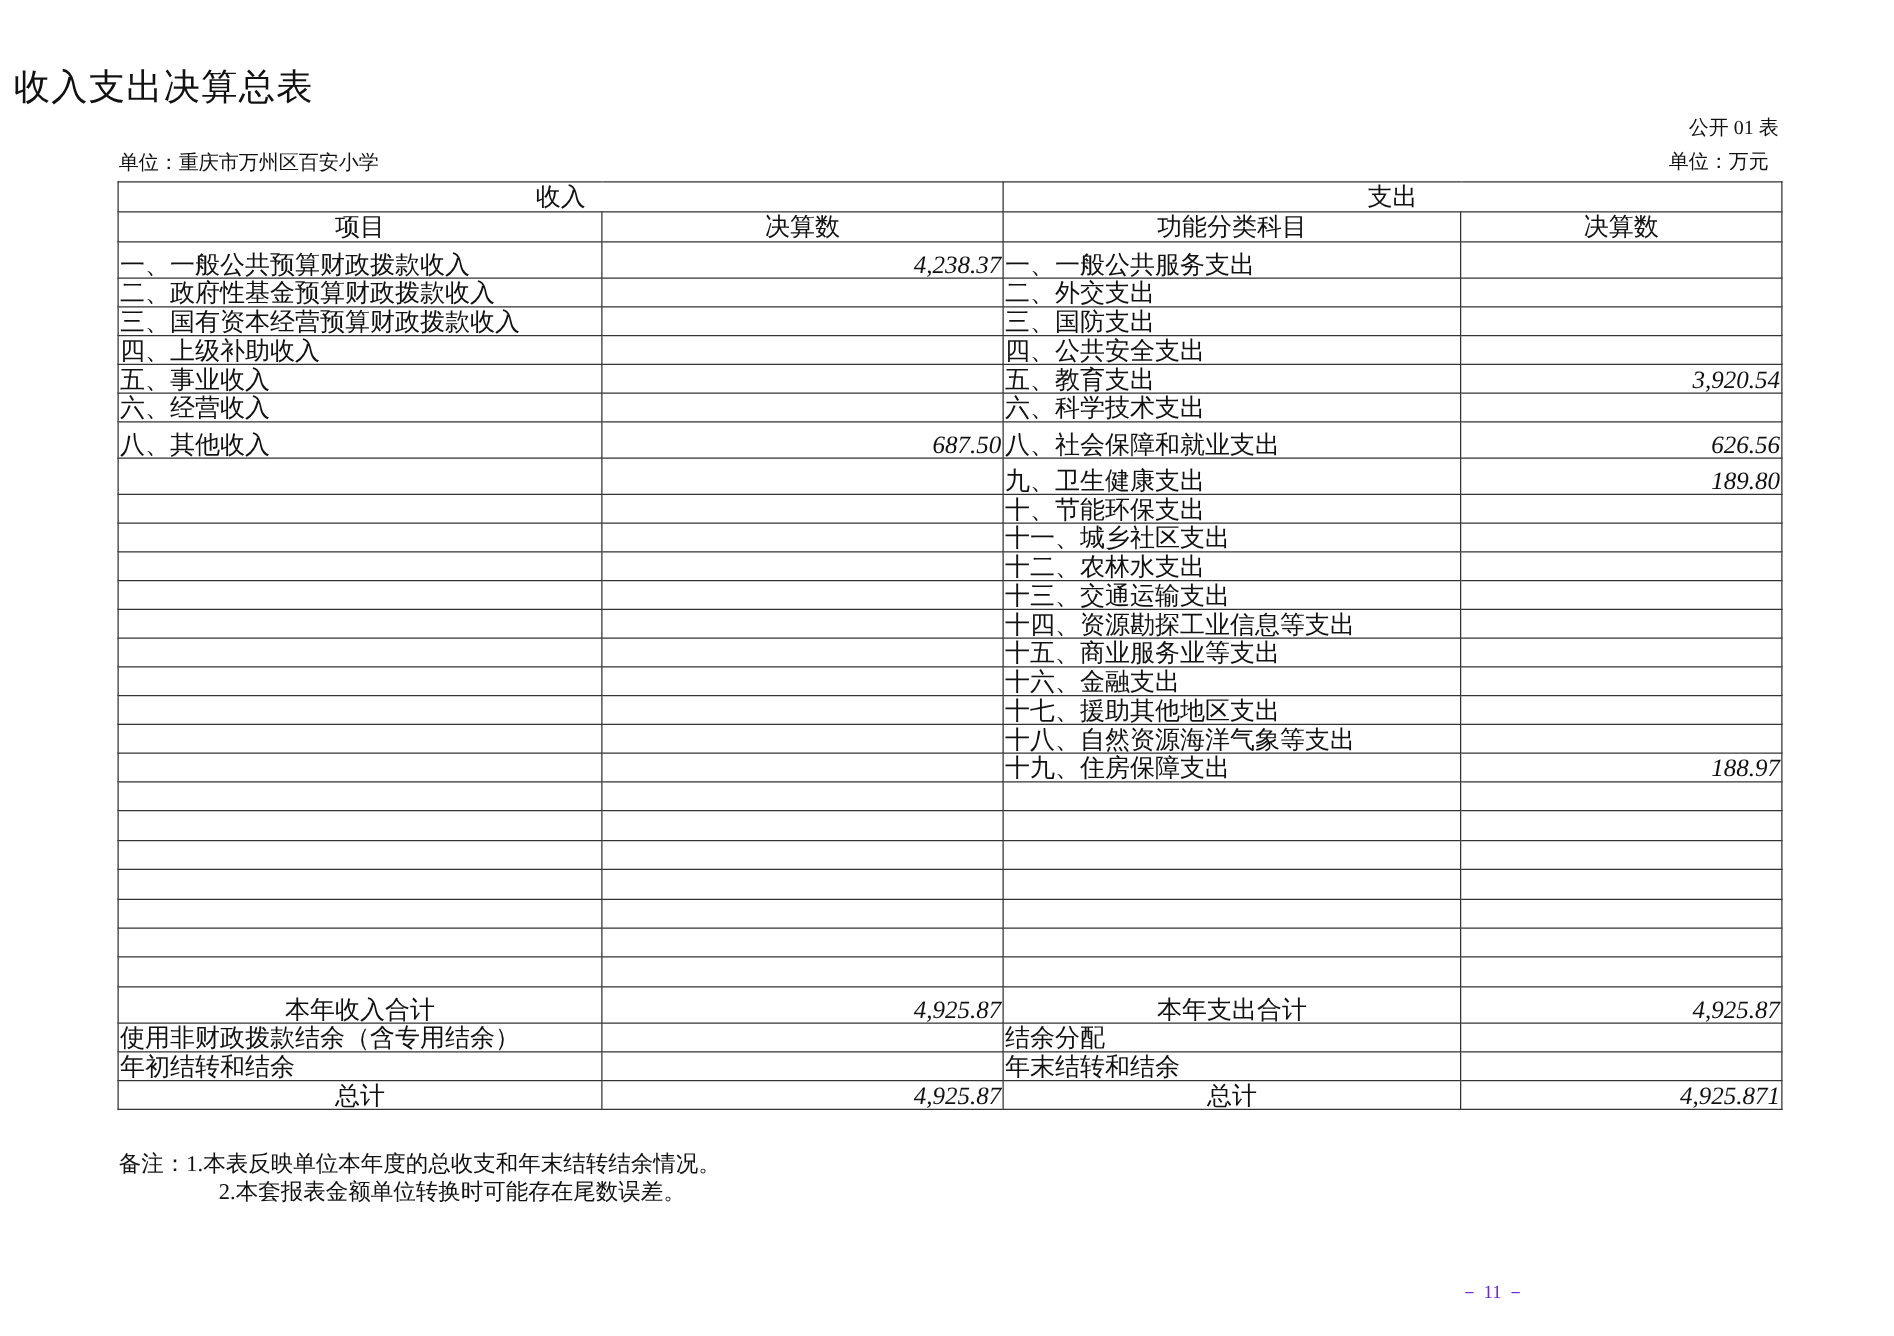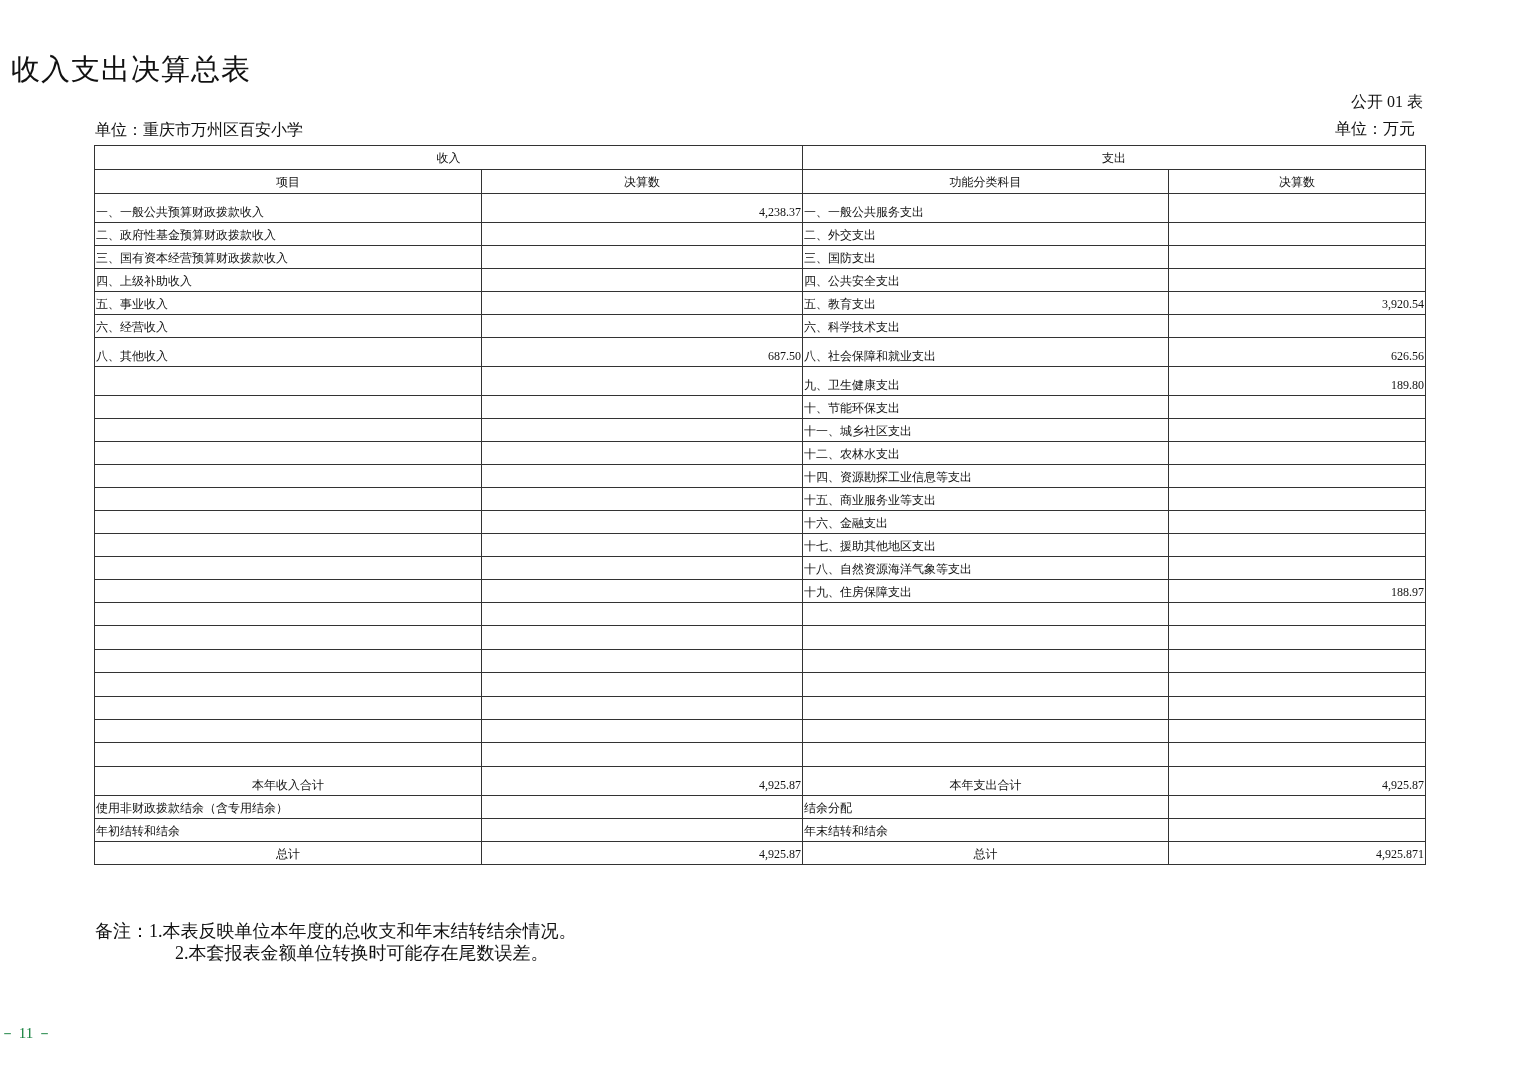--- a/index.html
+++ b/index.html
@@ -4,33 +4,33 @@
 <style>
   html, body { margin:0; padding:0; background:#ffffff; }
   body { width:1515px; height:1069px; position:relative; overflow:hidden;
          font-family: "Liberation Serif", "DejaVu Serif", serif; color:#111; }
   .title { position:absolute; left:0; width:1515px; top:50px; text-align:left;
            font-size:29px; letter-spacing:1px;margin-left:11px; }
   .form-no { position:absolute; right:92px; top:92px; font-size:16px; }
   .unit-left { position:absolute; left:95px; top:120px; font-size:16px; }
   .unit-right { position:absolute; right:100px; top:119px; font-size:16px; }
   table.main { position:absolute; left:94px; top:145px; width:1331px;
-               border-collapse:collapse; table-layout:fixed; font-size:12px; }
+               border-collapse:collapse; table-layout:fixed; font-size:20px; }
   table.main td { border:1px solid #333; padding:0 1px; height:22px; line-height:20px;
                   white-space:nowrap; overflow:hidden; vertical-align:bottom; }
   td.c { text-align:center; }
-  td.r { text-align:right; }
+  td.r { text-align:right;font-style:italic; }
   td.l { text-align:left; }
   tr.tall td { height:28px; }
   tr.head td { height:23px; vertical-align:middle; }
   tr.blank td { height:22.4px; }
   .notes { position:absolute; left:95px; top:920px; font-size:18px; line-height:22px; }
   .notes .n2 { padding-left:52px;text-align:center; }
-  .page-no { position:absolute; left:0; width:1220px; top:1024px; text-align:left;
-             font-size:15px; color:#15803d; }
+  .page-no { position:absolute; left:0; width:1220px; top:1024px; text-align:right;
+             font-size:15px; color:#6d28d9; }
 </style>
 </head>
 <body>
 
 <div class="title">收入支出决算总表</div>
 <div class="form-no">公开 01 表</div>
 <div class="unit-left">单位：重庆市万州区百安小学</div>
 <div class="unit-right">单位：万元</div>
 
 <table class="main">
@@ -113,20 +113,26 @@
       </tr>
       <tr>
         <td class="l"></td>
         <td class="r"></td>
         <td class="l">十二、农林水支出</td>
         <td class="r"></td>
       </tr>
       <tr>
         <td class="l"></td>
         <td class="r"></td>
+        <td class="l">十三、交通运输支出</td>
+        <td class="r"></td>
+      </tr>
+      <tr>
+        <td class="l"></td>
+        <td class="r"></td>
         <td class="l">十四、资源勘探工业信息等支出</td>
         <td class="r"></td>
       </tr>
       <tr>
         <td class="l"></td>
         <td class="r"></td>
         <td class="l">十五、商业服务业等支出</td>
         <td class="r"></td>
       </tr>
       <tr>

